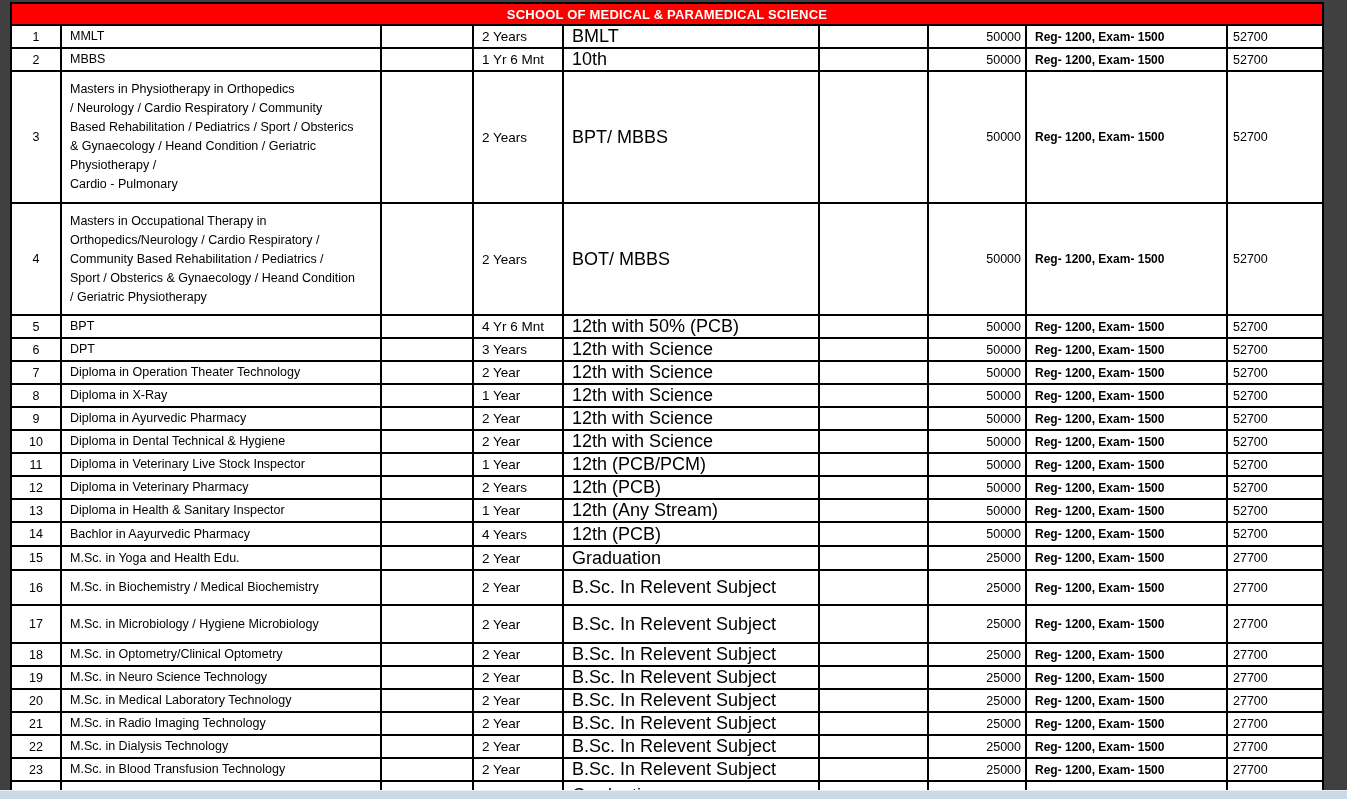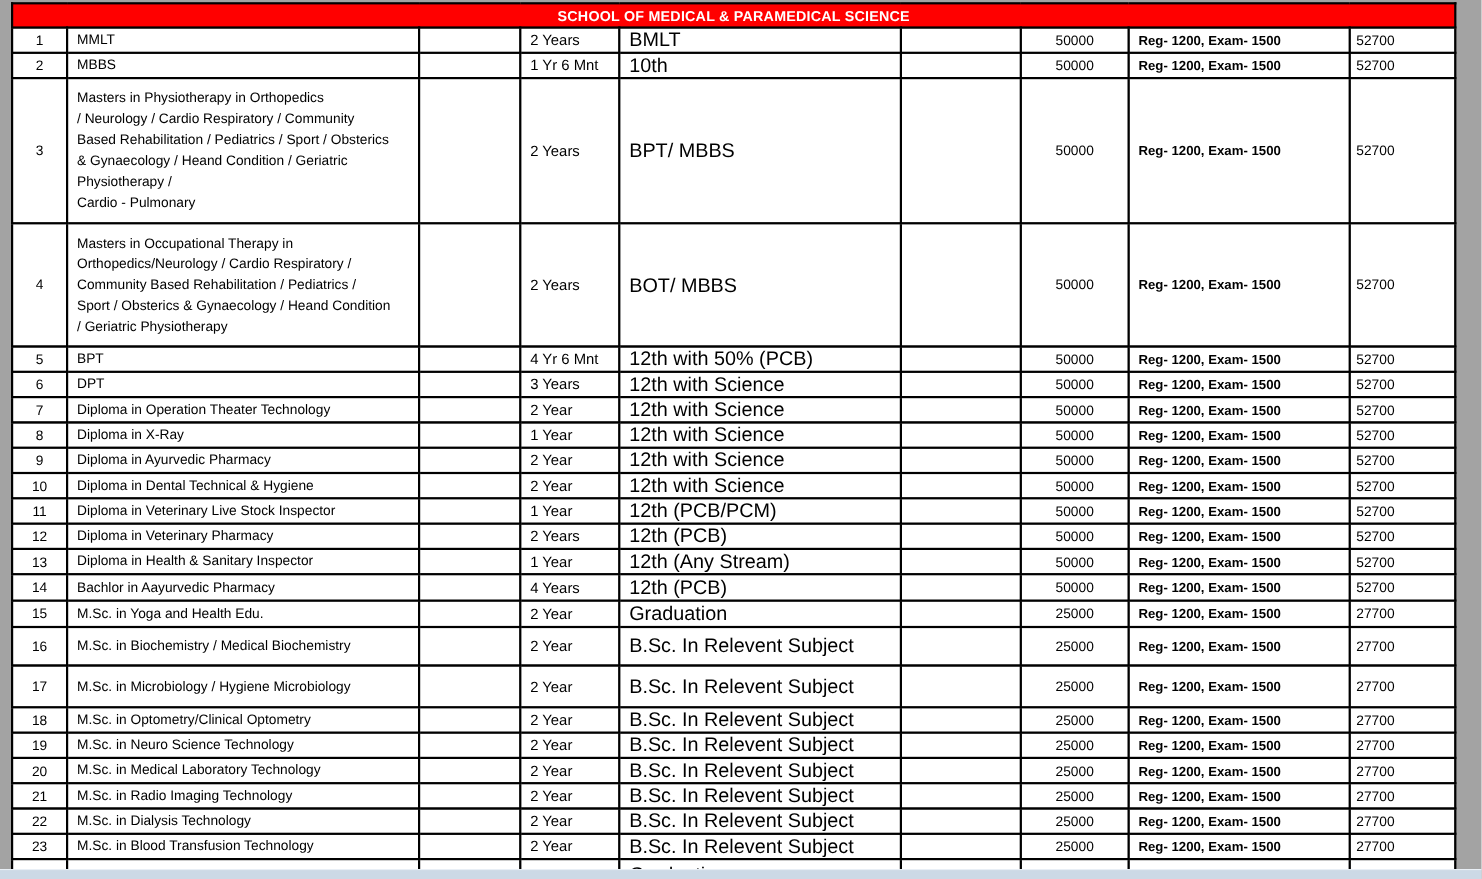--- a/index.html
+++ b/index.html
@@ -1,19 +1,19 @@
 <!DOCTYPE html>
 <html><head>
 <meta charset="utf-8">
 <style>
   html,body{margin:0;padding:0;background:#ffffff;}
   .page{
     position:relative;
     width:1347px;height:799px;
-    background:#a3a3a3;
+    background:#404040;
     overflow:hidden;
     font-family:"Liberation Sans",sans-serif;
     color:#000;
   }
   table.sheet{
     position:absolute;left:10px;top:2px;
     width:1312px;
     border-collapse:collapse;
     table-layout:fixed;
   }
@@ -33,21 +33,21 @@
     padding:0 8px;
     vertical-align:middle;
     font-size:12.5px;
     overflow:hidden;
     background:#fff;
   }
   .c-serial{text-align:center;padding:0 2px;}
   .c-course{white-space:pre-line;line-height:19px;padding-right:4px;}
   .c-duration{font-size:13.5px;}
   .c-eligibility{font-size:18px;}
-  .c-fee{text-align:center;font-size:12.5px;padding:0 4px;}
+  .c-fee{text-align:right;font-size:12.5px;padding:0 4px;}
   .c-charges{font-size:12px;white-space:nowrap;font-weight:bold;}
   .c-total{text-align:left;padding:0 0 0 2px;font-size:12.5px;}
   .c-total span{display:inline-block;transform:translateX(3px);}
   
   tbody tr{height:23px;}
   tbody tr:nth-child(3){height:132px;}
   tbody tr:nth-child(4){height:112px;}
   tbody tr:nth-child(14){height:24px;}
   tbody tr:nth-child(15){height:24px;}
   tbody tr:nth-child(16){height:35px;}

